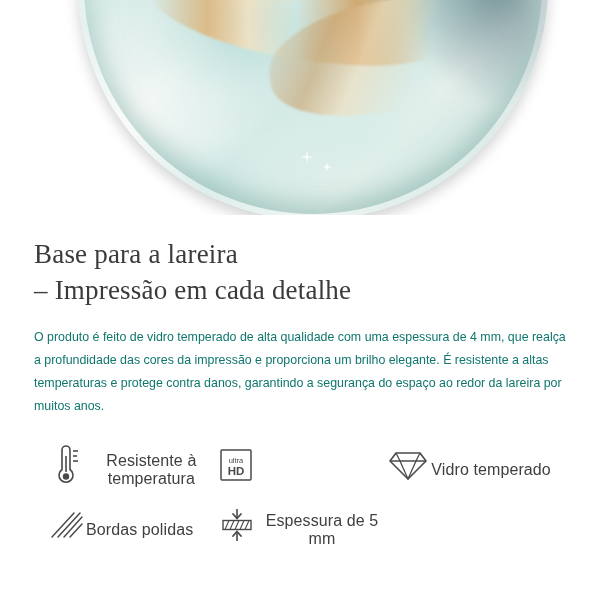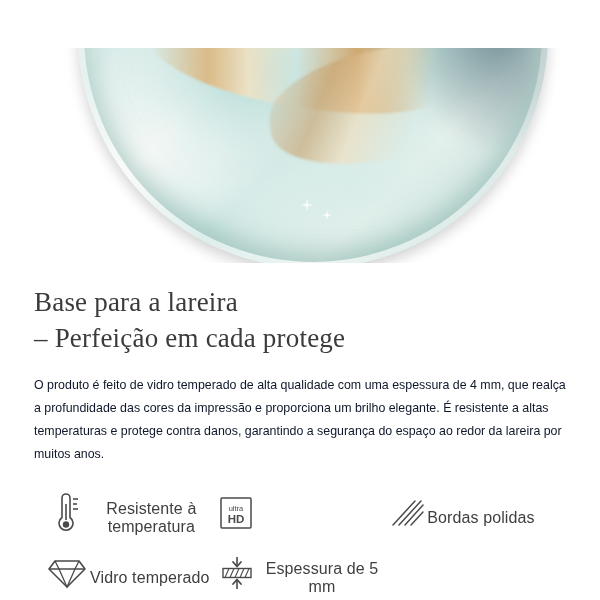--- a/index.html
+++ b/index.html
@@ -12,21 +12,20 @@
     background: #ffffff;
     font-family: "Liberation Sans", sans-serif;
     overflow: hidden;
   }
   .page {
     position: relative;
     width: 600px;
     height: 488px;
     background: #ffffff;
     box-sizing: border-box;
-    margin-top: 48px;
   }
 
   
   .hero {
     position: relative;
     width: 600px;
     height: 215px;
     overflow: hidden;
     background: #ffffff;
   }
@@ -126,21 +125,21 @@
     font-size: 27px;
     line-height: 1.32;
     color: #3b3b3b;
     letter-spacing: 0.2px;
   }
   .headline .l2 { display: block; }
   .body-text {
     margin: 18px 0 0 0;
     font-size: 12.4px;
     line-height: 1.85;
-    color: #0f172a;
+    color: #0f766e;
     max-width: 540px;
   }
 
   
   .features {
     margin-top: 24px;
     display: grid;
     grid-template-columns: repeat(3, 1fr);
     grid-row-gap: 14px;
     padding: 0 10px;
@@ -184,21 +183,21 @@
       <div class="vein v3"></div>
     </div>
     <div class="sparkle" style="left:300px; top:150px;"></div>
     <div class="sparkle" style="left:322px; top:162px; width:10px; height:10px;"></div>
   </div>
 
   <div class="content">
 
     <h1 class="headline">
       <span>Base para a lareira</span>
-      <span class="l2">– Perfeição em cada protege</span>
+      <span class="l2">– Impressão em cada detalhe</span>
     </h1>
 
     <p class="body-text">O produto é feito de vidro temperado de alta qualidade com uma espessura de 4 mm, que realça a profundidade das cores da impressão e proporciona um brilho elegante. É resistente a altas temperaturas e protege contra danos, garantindo a segurança do espaço ao redor da lareira por muitos anos.</p>
 
     <div class="features">
 
       <div class="feature">
         <span class="ic">
           <svg width="44" height="46" viewBox="0 0 44 46" fill="none" stroke="#4a4a4a" stroke-width="1.6">
             <path d="M18 8a4 4 0 0 1 8 0v19.5a7 7 0 1 1-8 0V8z"></path>
@@ -218,39 +217,39 @@
             <rect x="6" y="6" width="30" height="30" rx="1" fill="none" stroke="#4a4a4a" stroke-width="1.5"></rect>
             <text x="21" y="19" text-anchor="middle" font-family="Liberation Sans, sans-serif" font-size="7.5" fill="#4a4a4a">ultra</text>
             <text x="21" y="31" text-anchor="middle" font-family="Liberation Sans, sans-serif" font-size="11.5" font-weight="bold" fill="#4a4a4a">HD</text>
           </svg>
         </span>
       </div>
 
 
       <div class="feature">
         <span class="ic">
+          <svg width="46" height="40" viewBox="0 0 46 40">
+            <path d="M11 8 H35 L41 16 L23 34 L5 16 Z" fill="none" stroke="#4a4a4a" stroke-width="1.6" stroke-linejoin="round"></path>
+            <path d="M5 16 H41" stroke="#4a4a4a" stroke-width="1.3"></path>
+            <path d="M11 8 L15 16 L23 34 L31 16 L35 8" fill="none" stroke="#4a4a4a" stroke-width="1.3"></path>
+          </svg>
+        </span>
+        <span class="cap">Vidro temperado</span>
+      </div>
+
+      <div class="feature">
+        <span class="ic">
           <svg width="42" height="40" viewBox="0 0 42 40">
             <path d="M8 32 L30 8" stroke="#4a4a4a" stroke-width="1.5" stroke-linecap="round"></path>
             <path d="M14 32 L36 8" stroke="#4a4a4a" stroke-width="1.5" stroke-linecap="round"></path>
             <path d="M20 32 L38 12" stroke="#4a4a4a" stroke-width="1.5" stroke-linecap="round"></path>
             <path d="M26 32 L38 19" stroke="#4a4a4a" stroke-width="1.5" stroke-linecap="round"></path>
           </svg>
         </span>
         <span class="cap">Bordas polidas</span>
-      </div>
-
-      <div class="feature">
-        <span class="ic">
-          <svg width="46" height="40" viewBox="0 0 46 40">
-            <path d="M11 8 H35 L41 16 L23 34 L5 16 Z" fill="none" stroke="#4a4a4a" stroke-width="1.6" stroke-linejoin="round"></path>
-            <path d="M5 16 H41" stroke="#4a4a4a" stroke-width="1.3"></path>
-            <path d="M11 8 L15 16 L23 34 L31 16 L35 8" fill="none" stroke="#4a4a4a" stroke-width="1.3"></path>
-          </svg>
-        </span>
-        <span class="cap">Vidro temperado</span>
       </div>
 
       <div class="feature">
         <span class="ic">
           <svg width="44" height="42" viewBox="0 0 44 42">
             <path d="M22 5 V13" stroke="#4a4a4a" stroke-width="1.6"></path>
             <path d="M18 10 L22 14.5 L26 10" fill="none" stroke="#4a4a4a" stroke-width="1.8" stroke-linecap="round" stroke-linejoin="round"></path>
             <rect x="8" y="16.5" width="28" height="9" fill="none" stroke="#4a4a4a" stroke-width="1.4"></rect>
             <path d="M10 25.5 L14 16.5 M15 25.5 L19 16.5 M20 25.5 L24 16.5 M25 25.5 L29 16.5 M30 25.5 L34 16.5" stroke="#4a4a4a" stroke-width="1.1"></path>
             <path d="M22 37 V29" stroke="#4a4a4a" stroke-width="1.6"></path>

